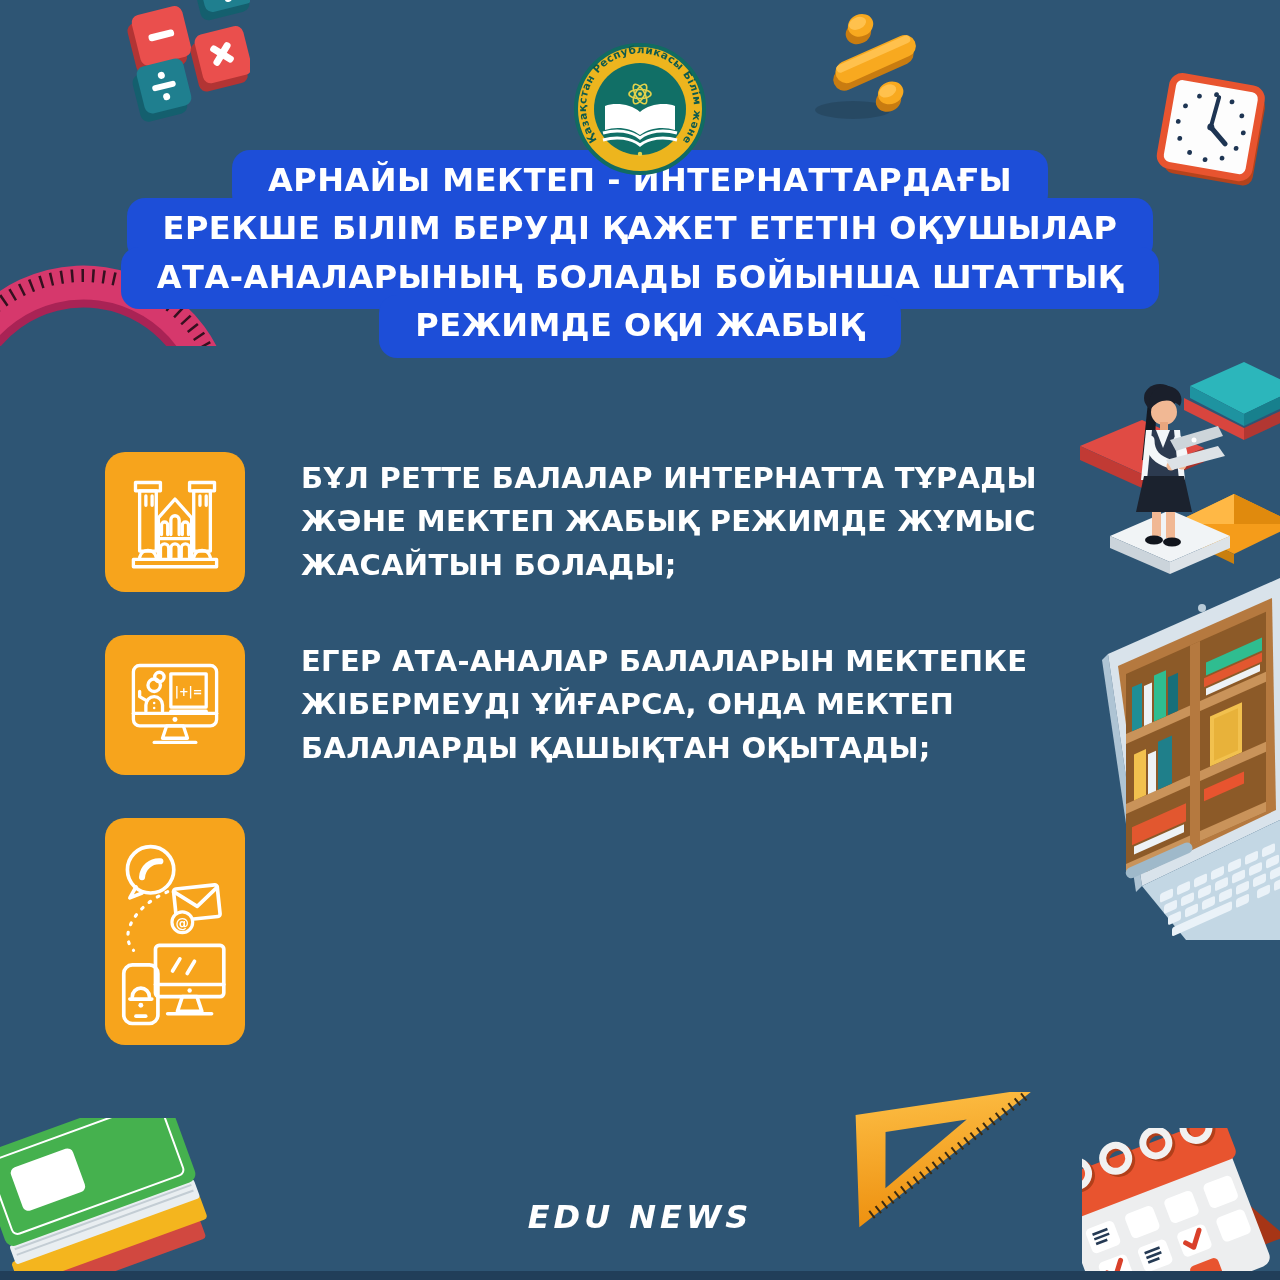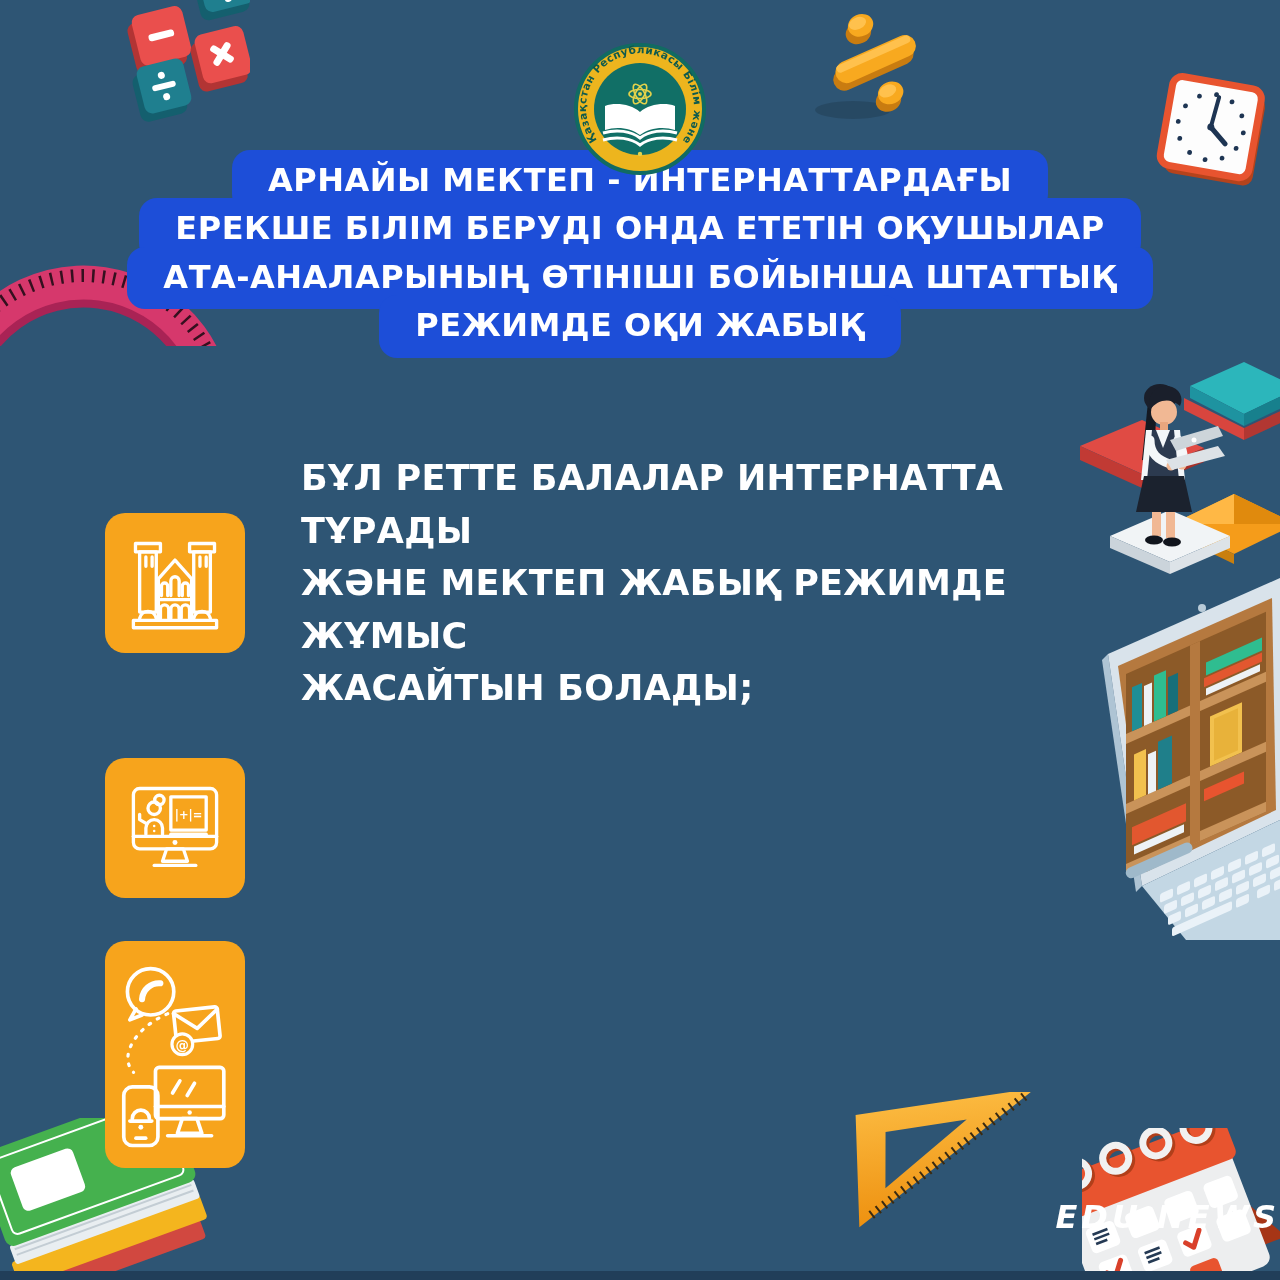--- a/index.html
+++ b/index.html
@@ -26,26 +26,26 @@
   .bullets{position:absolute;left:105px;top:452px;z-index:5;}
   .bullet-row{display:flex;align-items:center;margin-bottom:43px;}
   .bullet-row:last-child{margin-bottom:0;}
   .icon-box{
     width:140px;min-width:140px;background:#F7A41C;border-radius:20px;
     display:flex;align-items:center;justify-content:center;
   }
   .icon-box.h-sq{height:140px;}
   .icon-box.h-tall{height:227px;}
   .bullet-text{
-    margin-left:56px;color:#FFFFFF;font-size:35px;font-weight:bold;
+    margin-left:56px;color:#FFFFFF;font-size:29px;font-weight:bold;
     line-height:1.5;letter-spacing:.3px;white-space:pre-line;max-width:820px;
   }
   
   .footer-label{
-    position:absolute;top:1198px;left:0;right:0;text-align:right;
+    position:absolute;top:1198px;left:0;right:0;text-align:center;
     color:#FFFFFF;font-size:32px;font-weight:bold;font-style:italic;
     letter-spacing:4px;z-index:5;
   }
   .bottom-strip{
     position:absolute;left:0;right:0;bottom:0;height:9px;background:#213E59;z-index:8;
   }
   
   .deco-math{left:100px;top:-12px;}
   .deco-div{left:815px;top:-4px;}
   .deco-clock{left:1148px;top:66px;}
@@ -327,22 +327,22 @@
     <path d="M67 80 C58 72 42 70 32 74 L32 98 C44 94 58 96 67 103 Z" fill="#FFFFFF"></path>
     <path d="M67 80 C76 72 92 70 102 74 L102 98 C90 94 76 96 67 103 Z" fill="#FFFFFF"></path>
     <path d="M30 101 C44 97 58 99 67 106 C76 99 90 97 104 101" fill="none" stroke="#FFFFFF" stroke-width="3"></path>
     <path d="M30 108 C44 104 58 106 67 113 C76 106 90 104 104 108" fill="none" stroke="#FFFFFF" stroke-width="3"></path>
     <circle cx="67" cy="122" r="2.2" fill="#E3D24B"></circle>
   </g>
 </svg>
 
 <div class="title-wrap">
   <div class="title-line">АРНАЙЫ МЕКТЕП - ИНТЕРНАТТАРДАҒЫ</div>
-  <div class="title-line">ЕРЕКШЕ БІЛІМ БЕРУДІ ОНДА ЕТЕТІН ОҚУШЫЛАР</div>
-  <div class="title-line">АТА-АНАЛАРЫНЫҢ ӨТІНІШІ БОЙЫНША ШТАТТЫҚ</div>
+  <div class="title-line">ЕРЕКШЕ БІЛІМ БЕРУДІ ҚАЖЕТ ЕТЕТІН ОҚУШЫЛАР</div>
+  <div class="title-line">АТА-АНАЛАРЫНЫҢ БОЛАДЫ БОЙЫНША ШТАТТЫҚ</div>
   <div class="title-line">РЕЖИМДЕ ОҚИ ЖАБЫҚ</div>
 </div>
 
 <div class="bullets">
 
   <div class="bullet-row">
     <div class="icon-box h-sq">
       <svg width="104" height="104" viewBox="0 0 100 100" fill="none" stroke="#FFFFFF" stroke-width="3.2" stroke-linecap="round" stroke-linejoin="round">
         <rect x="12" y="12" width="24" height="8"></rect>
         <rect x="16" y="20" width="16" height="58"></rect>
@@ -381,20 +381,23 @@
         <circle cx="30" cy="48" r="1.2" fill="#FFFFFF" stroke="none"></circle>
         <circle cx="30" cy="53" r="1.2" fill="#FFFFFF" stroke="none"></circle>
         <path d="M23 46 l-7 -4 M16 42 v-5"></path>
         <rect x="46" y="20" width="34" height="32"></rect>
         <text x="63" y="41" text-anchor="middle" font-size="11" font-weight="bold" fill="#FFFFFF" stroke="none">|+|=</text>
         <path d="M46 56 H80"></path>
         <path d="M42 70 h16 l4 12 h-24 Z"></path>
         <path d="M30 86 H70"></path>
       </svg>
     </div>
+    <div class="bullet-text">ЕГЕР АТА-АНАЛАР БАЛАЛАРЫН МЕКТЕПКЕ
+ЖІБЕРМЕУДІ ҰЙҒАРСА, ОНДА МЕКТЕП
+БАЛАЛАРДЫ ҚАШЫҚТАН ОҚЫТАДЫ;</div>
   </div>
 
   <div class="bullet-row">
     <div class="icon-box h-tall">
       <svg width="122" height="198" viewBox="0 0 100 162" fill="none" stroke="#FFFFFF" stroke-width="3" stroke-linecap="round" stroke-linejoin="round">
         <circle cx="30" cy="30" r="19"></circle>
         <path d="M18 44 l-5 9 l10 -4"></path>
         <path d="M23 36 a14 14 0 0 1 15 -13" stroke-width="5"></path>
         <g transform="rotate(-6 68 58)">
           <rect x="50" y="44" width="36" height="26" rx="2"></rect>

